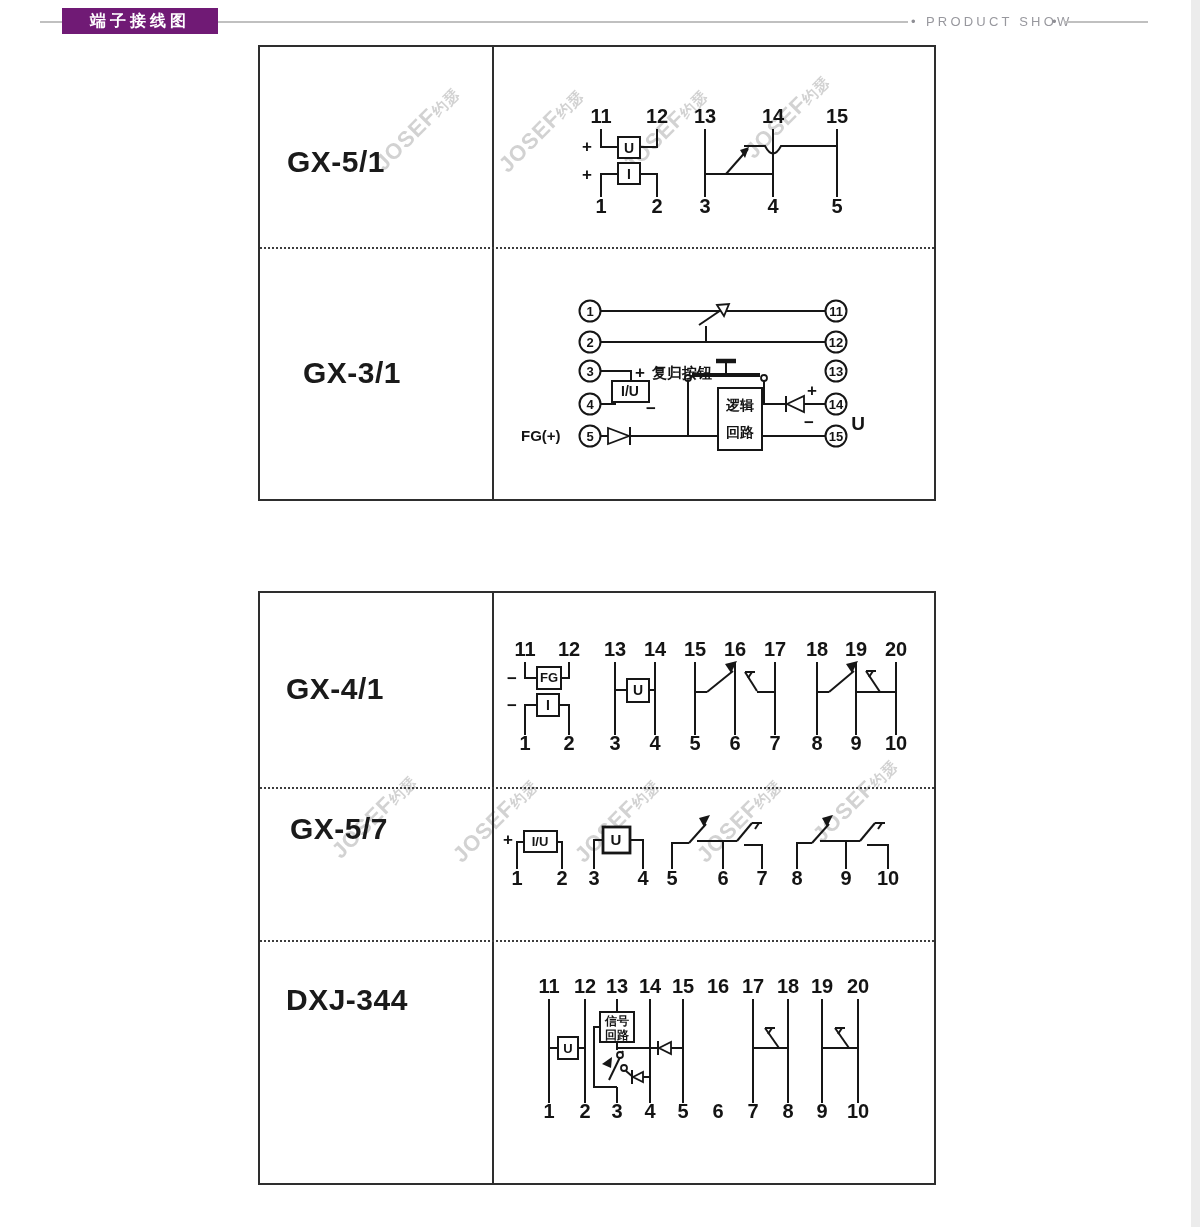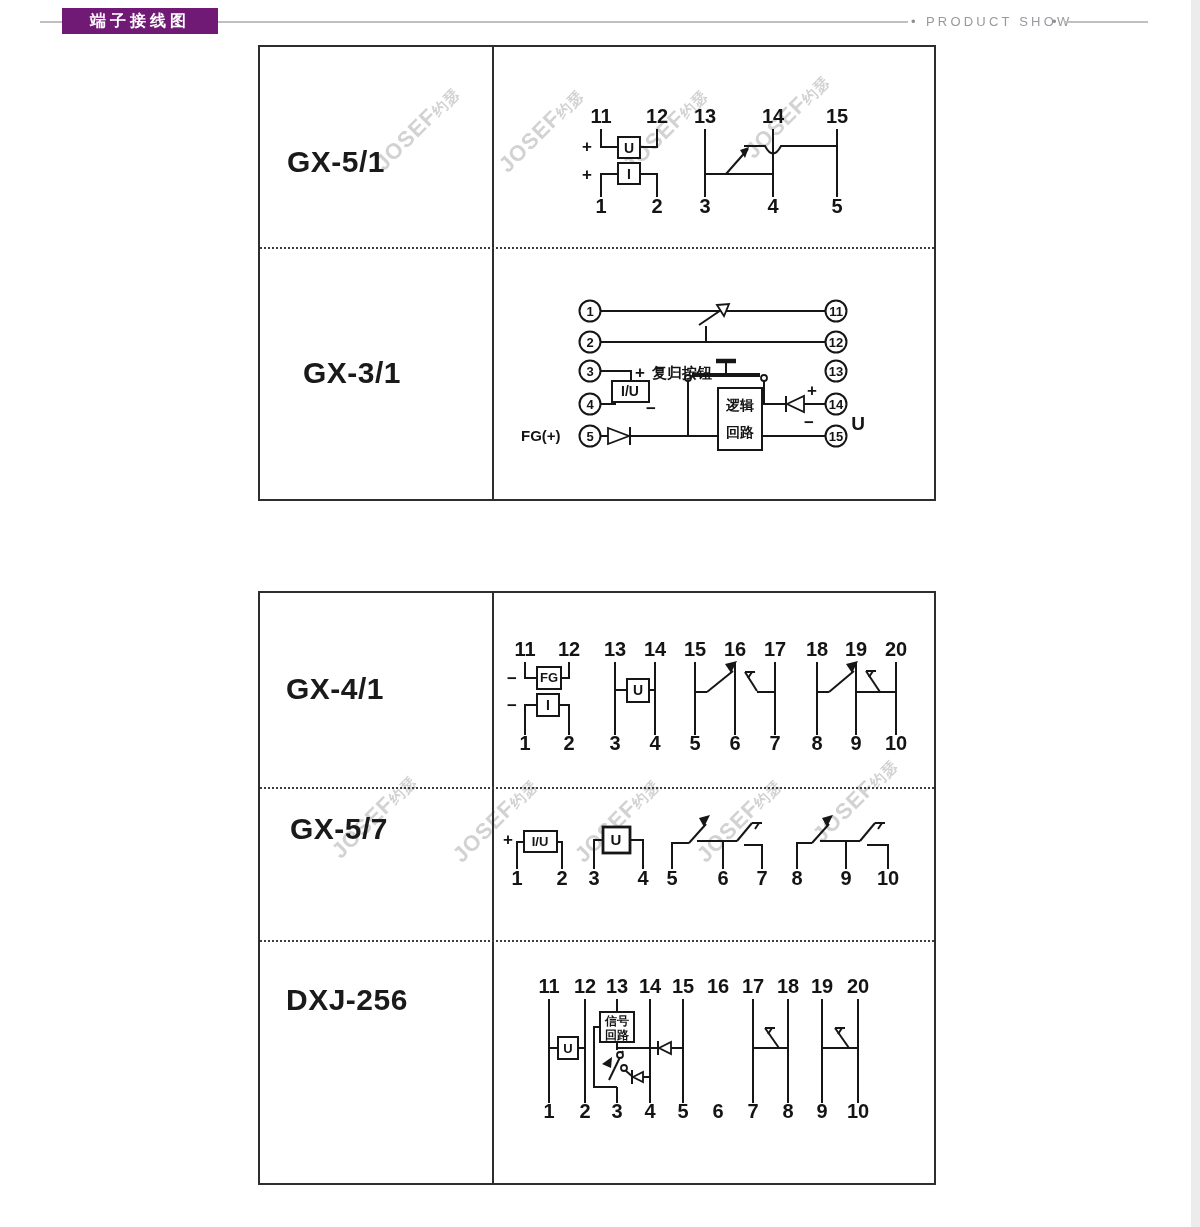--- a/index.html
+++ b/index.html
@@ -67,21 +67,21 @@
   <div class="model" style="left:287px;top:145px;">GX-5/1</div>
   <div class="model" style="left:287px;top:356px;margin-left:16px;">GX-3/1</div>
 
   <div class="tbl" style="left:258px;top:591px;width:678px;height:594px;">
     <div class="vdiv"></div>
     <div class="dotted" style="top:194px;"></div>
     <div class="dotted" style="top:347px;"></div>
   </div>
   <div class="model" style="left:286px;top:672px;">GX-4/1</div>
   <div class="model" style="left:290px;top:812px;">GX-5/7</div>
-  <div class="model" style="left:286px;top:983px;">DXJ-256</div>
+  <div class="model" style="left:286px;top:983px;">DXJ-344</div>
 
   <svg style="left:500px;top:100px;" width="450" height="130" viewBox="500 100 450 130">
     <g>
       <path class="w" d="M601 129 V147 H618"></path>
       <path class="w" d="M640 147 H657 V129"></path>
       <rect class="box" x="618" y="137" width="22" height="21"></rect>
       <path class="w" d="M618 174 H601 V197"></path>
       <path class="w" d="M640 174 H657 V197"></path>
       <rect class="box" x="618" y="163" width="22" height="21"></rect>
       <path class="w" d="M705 129 V197"></path>

